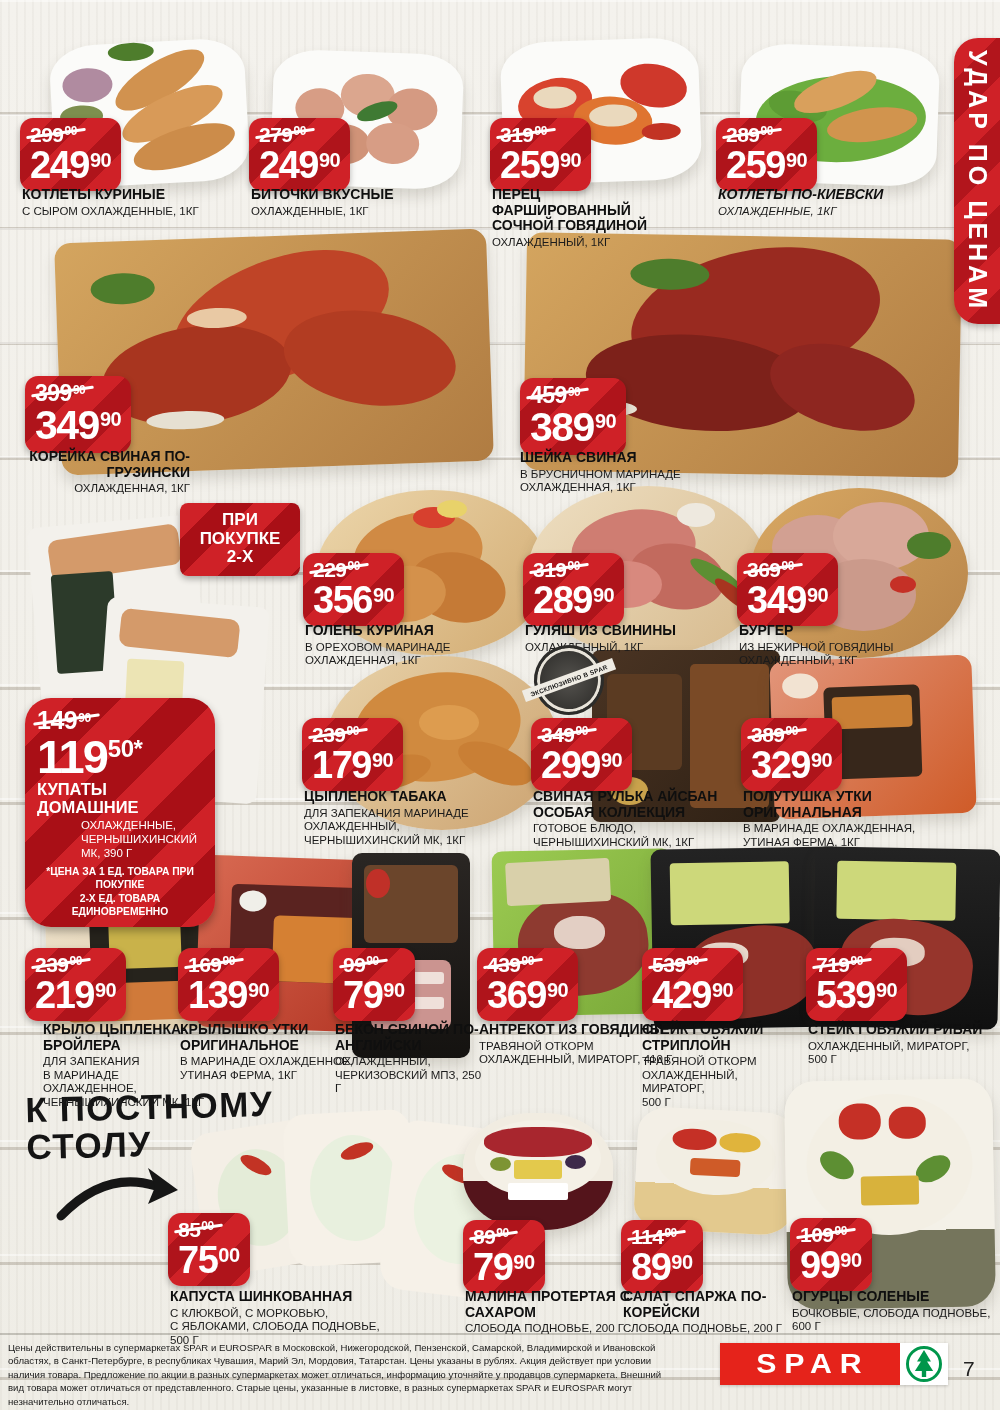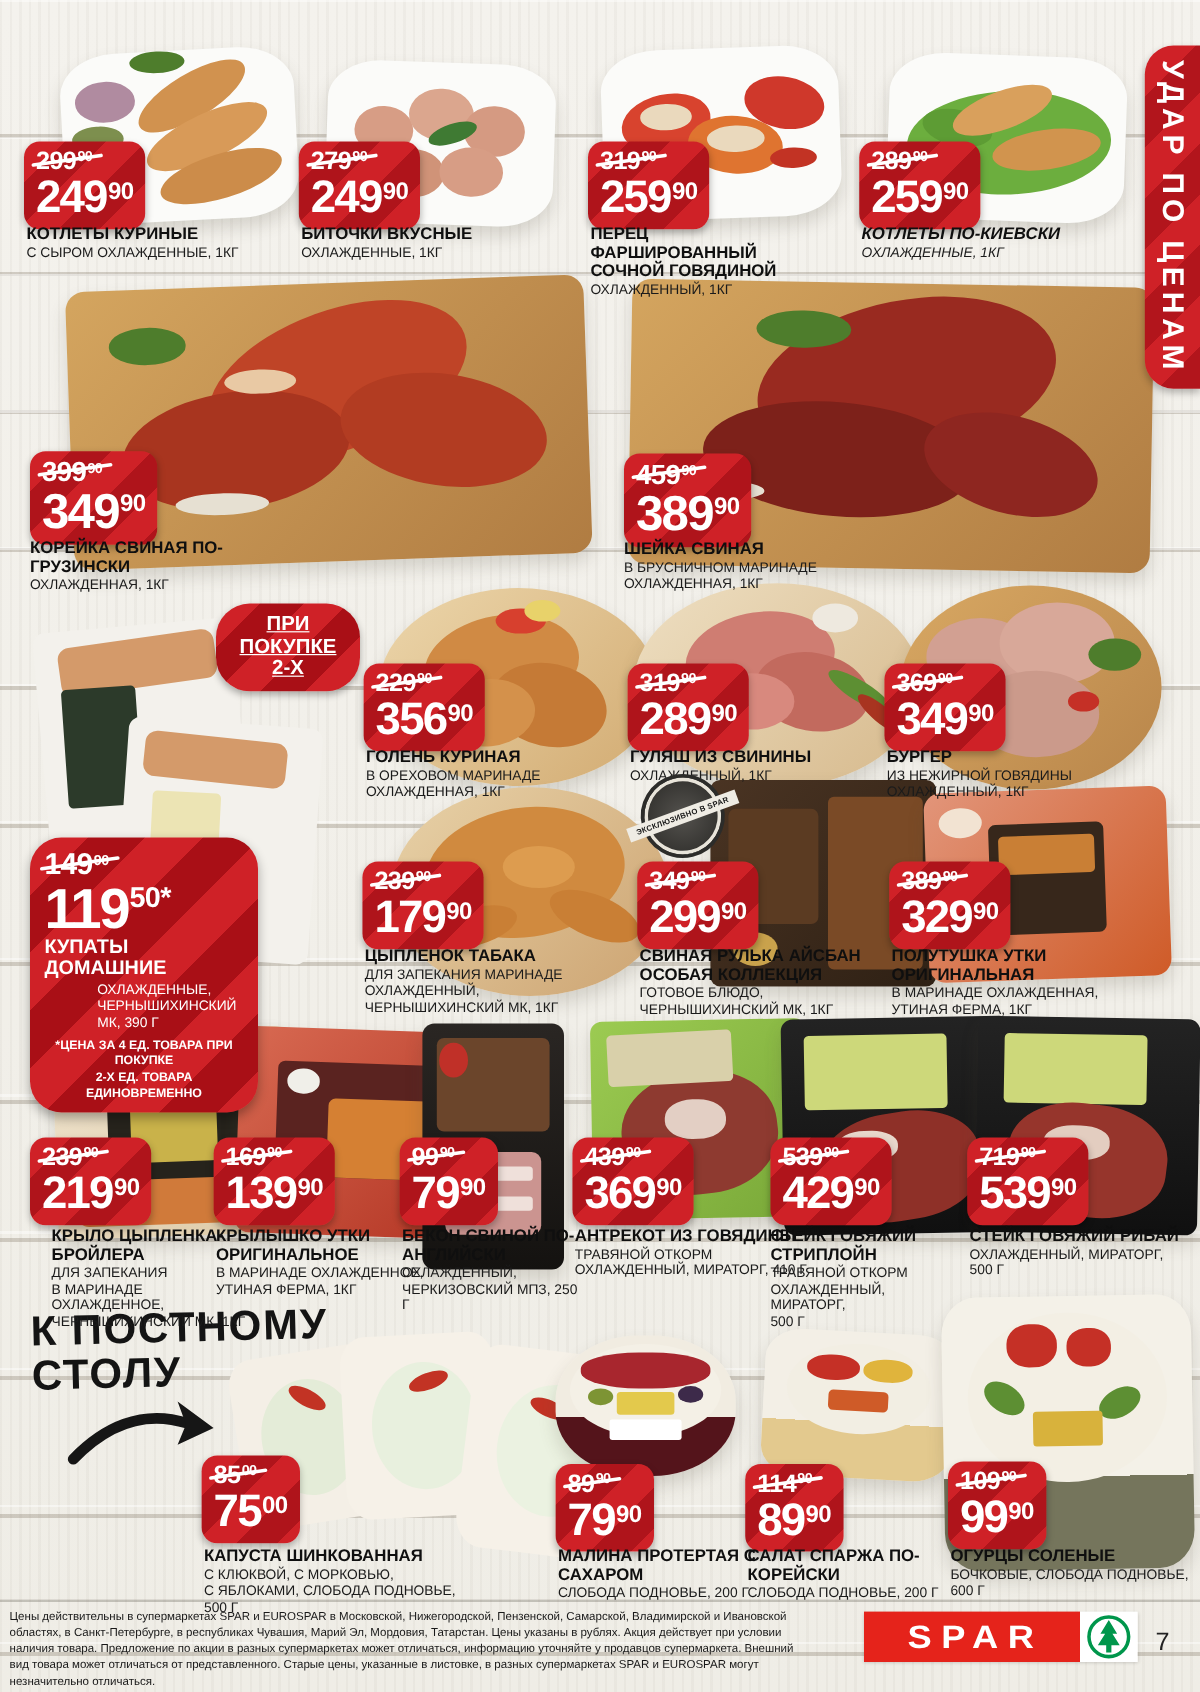--- a/index.html
+++ b/index.html
@@ -36,24 +36,24 @@
   .hero .p-new{font-size:47px;letter-spacing:-2px;}
   .hero .p-new .nc{font-size:24px;}
   .h-name{font-weight:700;font-size:16.5px;line-height:1.05;margin-top:3px;}
   .h-desc{font-size:11.5px;line-height:1.22;margin-top:2px;white-space:pre-line;margin-left:44px;}
   .h-note{font-weight:700;font-size:10.3px;line-height:1.3;margin-top:5px;text-align:center;white-space:pre-line;}
   .banner{position:absolute;right:0;top:38px;width:46px;height:286px;z-index:3;
     border-radius:24px 0 0 24px;display:flex;align-items:center;justify-content:center;color:#fff;
     background:repeating-linear-gradient(135deg,#cf2127 0 30px,#b2151c 30px 60px);
     box-shadow:0 3px 6px rgba(0,0,0,.25);}
   .banner span{writing-mode:vertical-rl;font-weight:700;font-size:25px;letter-spacing:4px;white-space:nowrap;}
-  .promo-badge{position:absolute;left:180px;top:503px;width:112px;z-index:3;padding:8px 4px 9px;border-radius:28px;
+  .promo-badge{position:absolute;left:180px;top:503px;width:112px;z-index:3;padding:8px 4px 9px;border-radius:8px;
     color:#fff;font-weight:700;font-size:17px;line-height:1.1;text-align:center;white-space:pre-line;
     background:repeating-linear-gradient(135deg,#cf2127 0 26px,#a90f16 26px 52px);
-    box-shadow:0 3px 6px rgba(0,0,0,.3);text-decoration:underline;}
+    box-shadow:0 3px 6px rgba(0,0,0,.3);}
   .stamp{position:absolute;left:534px;top:645px;width:64px;height:64px;z-index:3;border-radius:50%;
     border:3px solid #2c2c2a;background:radial-gradient(circle,#54524e 0%,#2e2d2a 85%);
     transform:rotate(-14deg);display:flex;align-items:center;justify-content:center;
     box-shadow:inset 0 0 0 3px #e8e4da;}
   .stamp-band{display:block;background:#efece4;color:#151515;font-weight:700;font-size:6.4px;
     letter-spacing:.3px;padding:2.5px 7px;transform:rotate(-6deg);white-space:nowrap;}
   .lenten{position:absolute;left:26px;top:1088px;z-index:2;font-weight:800;font-size:35px;line-height:1.07;
     letter-spacing:1.5px;color:#141414;white-space:pre-line;transform:rotate(-1.5deg);}
   .arrow{position:absolute;left:56px;top:1160px;z-index:2;}
   .legal{position:absolute;left:8px;top:1341px;width:656px;z-index:2;font-size:9.6px;line-height:1.4;color:#191919;}
@@ -186,21 +186,21 @@
       <div class="ph-it" style="left: 52%; top: 34%; width: 40%; height: 40%; background: rgb(178, 60, 34); border-radius: 50%; transform: rotate(10deg);"></div>
       <div class="ph-it" style="left: 30%; top: 30%; width: 14%; height: 9%; background: rgb(233, 201, 164); border-radius: 50%;"></div>
       <div class="ph-it" style="left: 8%; top: 14%; width: 15%; height: 13%; background: rgb(78, 125, 44); border-radius: 50%;"></div>
       <div class="ph-it" style="left: 20%; top: 74%; width: 18%; height: 8%; background: rgb(230, 224, 210); border-radius: 50%;"></div>
     </div>
     <div class="card lg" style="left: 25px; top: 376px;">
     <div class="pricebox">
       <div class="p-old"><span class="oi">399</span><span class="oc">90</span></div>
       <div class="p-new"><span class="ni">349</span><span class="nc">90</span></div>
     </div>
-    <div class="nameblock" style="left: 0px; top: 73px; width: 165px;">
+    <div class="nameblock" style="left: 0px; top: 73px; width: 165px; text-align: right;">
       <div class="pname">КОРЕЙКА СВИНАЯ ПО-ГРУЗИНСКИ</div>
       <div class="pdesc">ОХЛАЖДЕННАЯ, 1КГ</div>
     </div>
   </div>
     <div class="photo" style="left: 525px; top: 236px; width: 435px; height: 238px; transform: rotate(1deg);">
       <div class="ph-base" style="background: linear-gradient(135deg, rgb(212, 165, 95), rgb(176, 124, 66)); border-radius: 16px;"></div>
       <div class="ph-it" style="left: 24%; top: 6%; width: 58%; height: 56%; background: rgb(153, 42, 32); border-radius: 50%; transform: rotate(-12deg);"></div>
       <div class="ph-it" style="left: 14%; top: 42%; width: 52%; height: 40%; background: rgb(125, 33, 26); border-radius: 50%; transform: rotate(4deg);"></div>
       <div class="ph-it" style="left: 56%; top: 46%; width: 34%; height: 34%; background: rgb(142, 38, 32); border-radius: 50%; transform: rotate(14deg);"></div>
       <div class="ph-it" style="left: 24%; top: 10%; width: 18%; height: 13%; background: rgb(78, 125, 44); border-radius: 50%;"></div>
@@ -225,21 +225,21 @@
       <div class="ph-it" style="left: 38%; top: 34%; width: 50%; height: 13%; background: rgb(212, 154, 106); border-radius: 10px; transform: rotate(6deg);"></div>
       <div class="ph-it" style="left: 40%; top: 50%; width: 24%; height: 32%; background: rgb(236, 228, 180); border-radius: 4px; transform: rotate(3deg);"></div>
       <div class="ph-it" style="left: 34%; top: 84%; width: 40%; height: 12%; background: rgb(212, 154, 106); border-radius: 10px; transform: rotate(-6deg);"></div>
     </div>
     <div class="hero" style="left: 25px; top: 698px; width: 190px;">
     <div class="p-old"><span class="oi">149</span><span class="oc">90</span></div>
     <div class="p-new"><span class="ni">119</span><span class="nc">50*</span></div>
     <div class="h-name">КУПАТЫ ДОМАШНИЕ</div>
     <div class="h-desc">ОХЛАЖДЕННЫЕ,
 ЧЕРНЫШИХИНСКИЙ МК, 390 Г</div>
-    <div class="h-note">*ЦЕНА ЗА 4 ЕД. ТОВАРА ПРИ ПОКУПКЕ
+    <div class="h-note">*ЦЕНА ЗА 1 ЕД. ТОВАРА ПРИ ПОКУПКЕ
 2-Х ЕД. ТОВАРА ЕДИНОВРЕМЕННО</div>
   </div>
     <div class="photo" style="left: 316px; top: 490px; width: 232px; height: 165px;">
       <div class="ph-base" style="background: linear-gradient(135deg, rgb(236, 214, 171), rgb(210, 171, 114)); border-radius: 50%;"></div>
       <div class="ph-it" style="left: 16%; top: 14%; width: 56%; height: 50%; background: rgb(208, 138, 68); border-radius: 50%; transform: rotate(-10deg);"></div>
       <div class="ph-it" style="left: 40%; top: 38%; width: 42%; height: 42%; background: rgb(197, 122, 54); border-radius: 50%; transform: rotate(12deg);"></div>
       <div class="ph-it" style="left: 22%; top: 46%; width: 34%; height: 34%; background: rgb(212, 145, 75); border-radius: 50%; transform: rotate(-6deg);"></div>
       <div class="ph-it" style="left: 42%; top: 10%; width: 18%; height: 13%; background: rgb(215, 64, 46); border-radius: 50%;"></div>
       <div class="ph-it" style="left: 52%; top: 6%; width: 13%; height: 11%; background: rgb(232, 210, 106); border-radius: 50%;"></div>
     </div>

